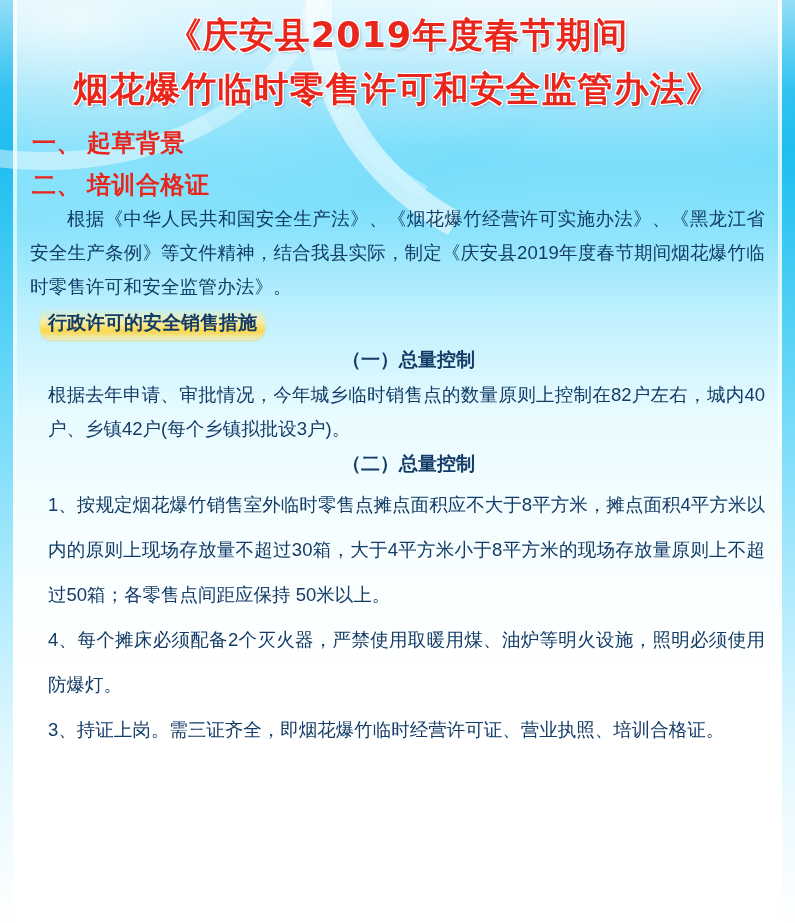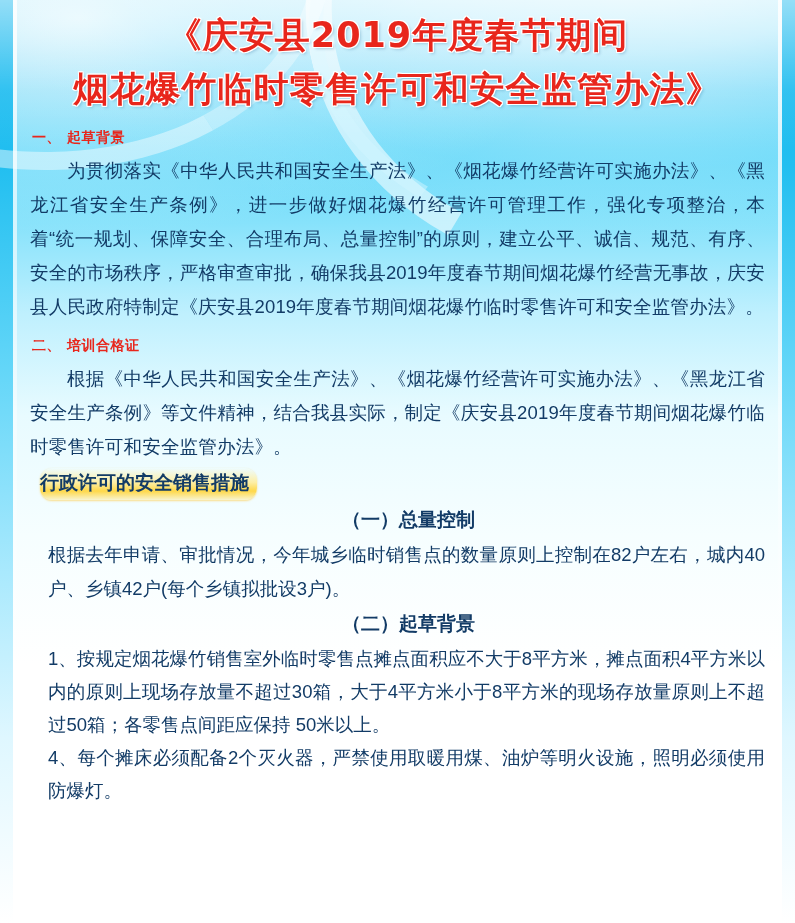--- a/index.html
+++ b/index.html
@@ -103,23 +103,23 @@
     text-shadow:
        1px 0 0 #ffffff, -1px 0 0 #ffffff, 0 1px 0 #ffffff, 0 -1px 0 #ffffff,
        1px 1px 0 #ffffff, -1px -1px 0 #ffffff, 1px -1px 0 #ffffff, -1px 1px 0 #ffffff,
        2px 2px 3px rgba(0,80,130,0.25);
     white-space: nowrap;
   }
 
   .section-head {
     color: #e8261c;
     font-weight: bold;
-    font-size: 14px;
+    font-size: 24px;
     line-height: 30px;
-    margin: 6px 0 2px 2px;
+    margin: 12px 0 2px 2px;
     letter-spacing: 0.5px;
   }
   .section-head .num { margin-right: 6px; }
 
   .body-text {
     color: #123b66;
     font-size: 18.5px;
     line-height: 34px;
     letter-spacing: 0.2px;
     text-align: justify;
@@ -128,41 +128,41 @@
 
   .highlight-row {
     margin: 4px 0 2px 10px;
   }
   .highlight {
     display: inline-block;
     color: #123b66;
     font-weight: bold;
     font-size: 19px;
     line-height: 28px;
-    padding: 1px 8px 3px 0;
+    padding: 1px 8px 3px 8px;
     background: linear-gradient(180deg, rgba(255,255,255,0) 0%, rgba(255,236,150,0.85) 45%, rgba(255,214,64,0.95) 72%, rgba(255,236,160,0.5) 100%);
     border-radius: 12px;
     box-shadow: 0 1px 2px rgba(255,200,60,0.6);
   }
   .sub-head {
     color: #123b66;
     font-weight: bold;
     font-size: 19px;
     line-height: 36px;
     margin-left: 22px;
     text-align: center;
   }
   .para {
     color: #123b66;
     font-size: 18.5px;
     line-height: 34px;
     margin-left: 18px;
     text-align: justify;
   }
-  .para-tight { line-height: 33px; }
+  .para-tight { line-height: 45px; }
 </style>
 </head>
 <body>
 
 <div class="poster">
   <div class="edge-left"></div>
   <div class="edge-left-inner"></div>
   <div class="edge-right"></div>
   <div class="edge-right-inner"></div>
 
@@ -174,33 +174,33 @@
   <div class="content">
 
     <div class="title-block">
       <div class="title-line">《庆安县2019年度春节期间</div>
       <div class="title-line">烟花爆竹临时零售许可和安全监管办法》</div>
     </div>
 
     <div class="section-head">
       <span class="num">一、</span><span>起草背景</span>
     </div>
-    <div class="body-text indent">为贯彻落实《中华人民共和国安全生产法》、《烟花爆竹经营许可实施办法》、《黑龙江省安全生产条例》，进一步做好烟花爆竹经营许可管理工作，强化专项整治，本着“统一规划、保障安全、合理布局、总量控制”的原则，建立公平、诚信、规范、有序、安全的市场秩序，严格审查审批，确保我县2019年度春节期间烟花爆竹经营无事故，庆安县人民政府特制定《庆安县2019年度春节期间烟花爆竹临时零售许可和安全监管办法》。</div>
 
     <div class="section-head">
       <span class="num">二、</span><span>培训合格证</span>
     </div>
     <div class="body-text indent">根据《中华人民共和国安全生产法》、《烟花爆竹经营许可实施办法》、《黑龙江省安全生产条例》等文件精神，结合我县实际，制定《庆安县2019年度春节期间烟花爆竹临时零售许可和安全监管办法》。</div>
 
 
     <div class="highlight-row">
       <span class="highlight">行政许可的安全销售措施</span>
     </div>
 
     <div class="sub-head">（一）总量控制</div>
     <div class="para">根据去年申请、审批情况，今年城乡临时销售点的数量原则上控制在82户左右，城内40户、乡镇42户(每个乡镇拟批设3户)。</div>
 
-    <div class="sub-head">（二）起草背景</div>
+    <div class="sub-head">（二）总量控制</div>
     <div class="para para-tight">1、按规定烟花爆竹销售室外临时零售点摊点面积应不大于8平方米，摊点面积4平方米以内的原则上现场存放量不超过30箱，大于4平方米小于8平方米的现场存放量原则上不超过50箱；各零售点间距应保持 50米以上。</div>
     <div class="para para-tight">4、每个摊床必须配备2个灭火器，严禁使用取暖用煤、油炉等明火设施，照明必须使用防爆灯。</div>
+    <div class="para para-tight">3、持证上岗。需三证齐全，即烟花爆竹临时经营许可证、营业执照、培训合格证。</div>
 
   </div>
 </div>
 
 </body></html>

